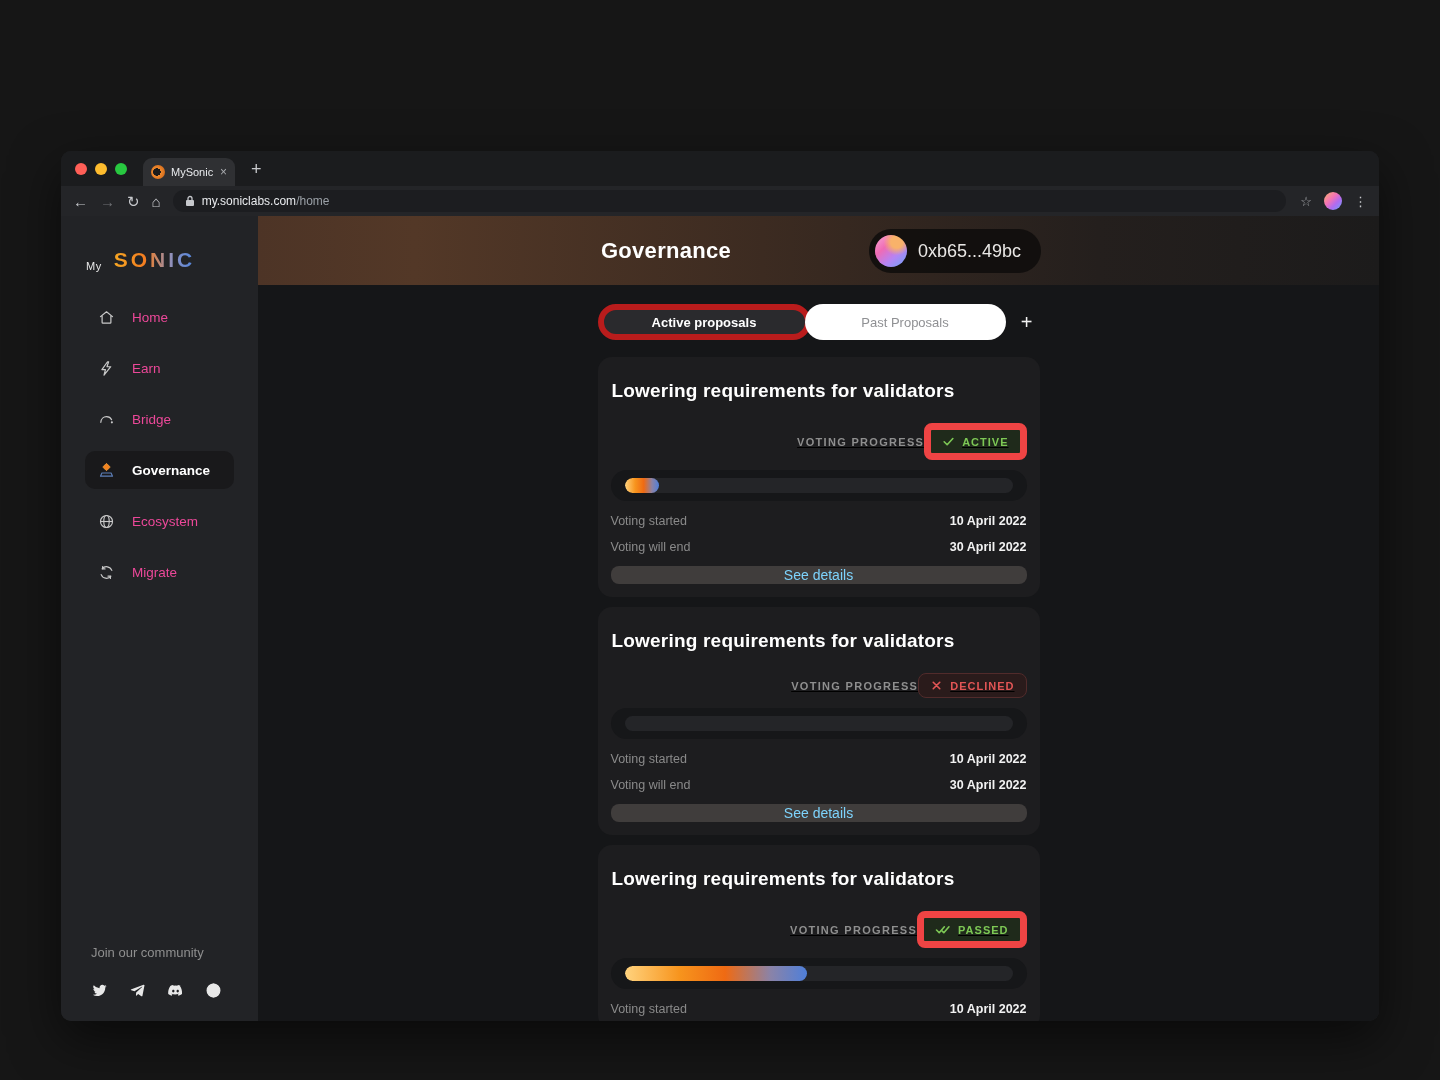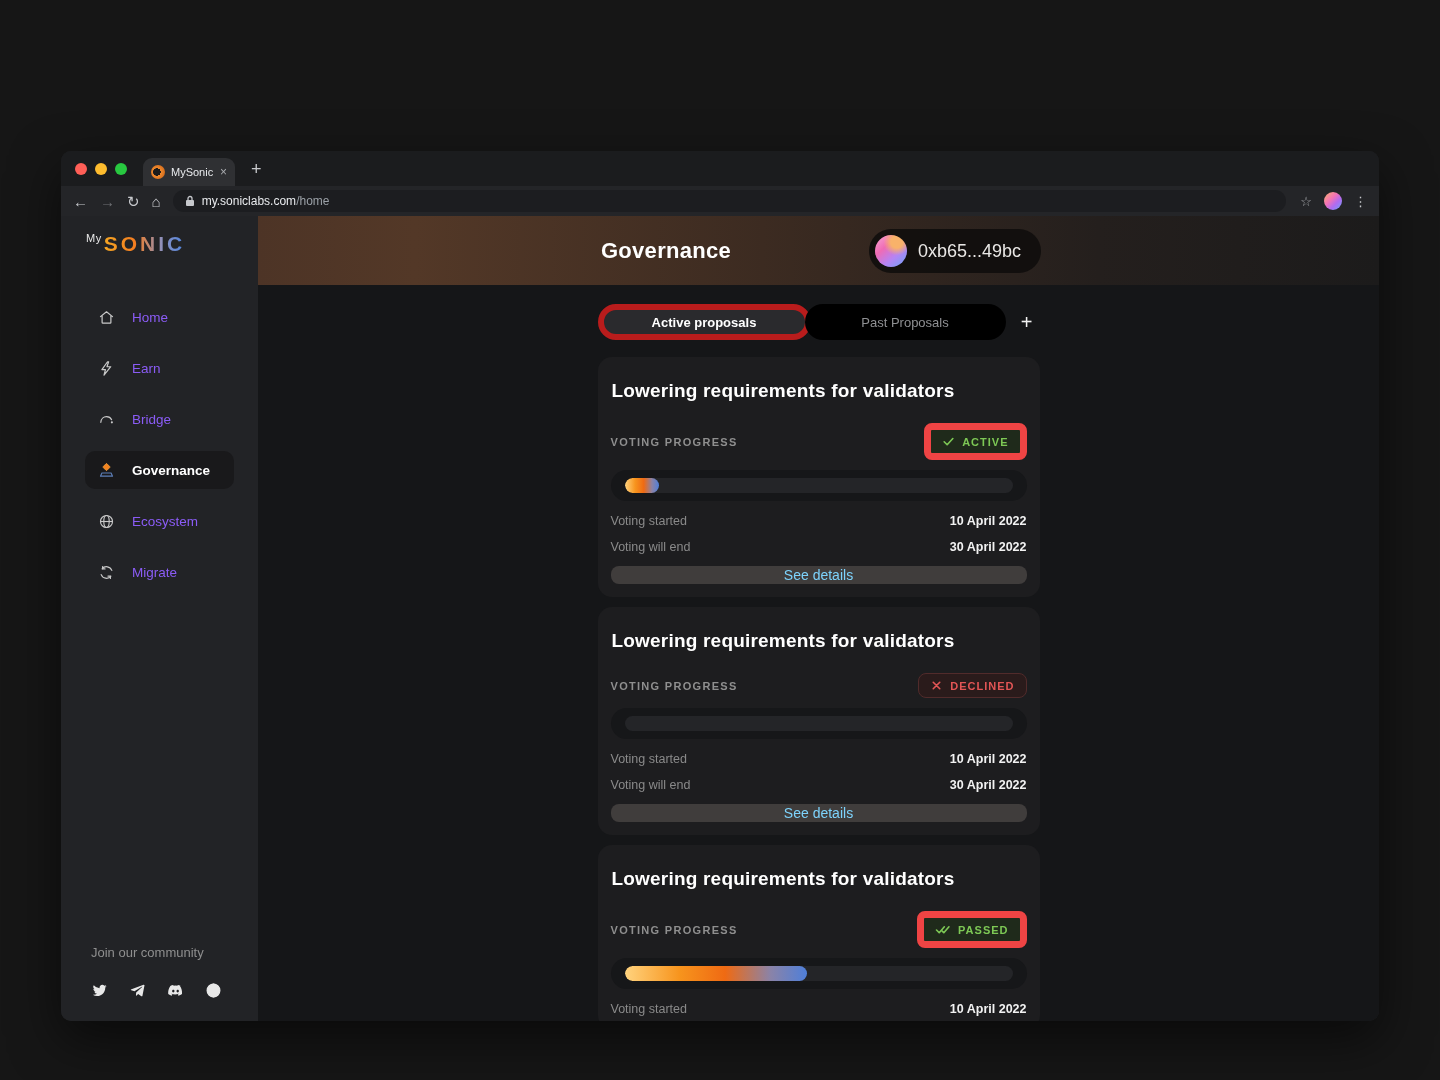--- a/index.html
+++ b/index.html
@@ -30,28 +30,28 @@
   .url .path { color:#9aa0a6; }
   .star { color:#a5a7ab; font-size:13px; margin-left:2px; }
   .profile-avatar { width:18px; height:18px; border-radius:50%;
     background:linear-gradient(135deg,#f8b26a 0%,#f472b6 40%,#b06bf0 65%,#6aa5f8 100%); }
   .kebab { color:#c6c8cc; font-size:13px; }
 
   
   .app { display:flex; height:805px; }
 
   .sidebar { width:197px; background:#222326; display:flex; flex-direction:column; padding:16px 0 22px; flex:none; }
-  .logo { padding-left:25px; height:40px; display:flex; align-items:flex-start; gap:2px; }
+  .logo { padding-left:25px; height:40px; display:flex; align-items:flex-end; gap:12px; }
   .logo-my { font-size:11px; color:#e8e8e8; letter-spacing:.5px; }
   .logo-brand { font-size:21px; font-weight:700; letter-spacing:3px;
     background:linear-gradient(90deg,#f5a623 0%,#f47d20 38%,#8d91c0 72%,#4f85e0 100%);
     -webkit-background-clip:text; background-clip:text; color:transparent; }
   .nav { margin-top:26px; padding:0 24px; }
   .nav-item { height:38px; margin-bottom:13px; display:flex; align-items:center; gap:17px;
-    padding-left:13px; border-radius:10px; color:#8b5cf6; font-size:13.5px; cursor:pointer; }
+    padding-left:13px; border-radius:10px; color:#ec4899; font-size:13.5px; cursor:pointer; }
   .nav-item.active { background:#19191b; color:#ffffff; font-weight:700; }
   .nav-item svg { width:17px; height:17px; flex:none; }
   .side-footer { margin-top:auto; padding-left:30px; }
   .community-label { font-size:13px; color:#8f8f8f; margin-bottom:22px; }
   .community-icons { display:flex; gap:21px; align-items:center; }
   .community-icons svg { width:17px; height:17px; fill:#e8e8e8; }
 
   .main { flex:1; background:#151618; position:relative; overflow:hidden; }
   .page-header { height:69px; position:relative;
     background:linear-gradient(90deg,#4d3426 0%,#533827 14%,#3c2b21 45%,#241f1d 75%,#1c1b1b 100%); }
@@ -62,27 +62,27 @@
   .wallet-avatar { width:32px; height:32px; border-radius:50%;
     background:radial-gradient(circle at 68% 22%, #f8b26a 0 18%, transparent 40%),
       linear-gradient(140deg,#f9a8d4 0%,#ef6bb5 35%,#b584f5 65%,#6aa5f8 100%); }
   .wallet-address { font-size:18px; color:#e9e7e5; margin:0 14px 0 11px; }
 
   .content { width:442px; margin:0 auto; }
   .tabs-row { margin-top:19px; height:36px; display:flex; align-items:center; }
   .seg { flex:1; height:36px; border-radius:18px; display:flex; align-items:center; justify-content:center;
     font-size:13px; cursor:pointer; }
   .seg.active { background:#2a2a2d; border:6px solid #b91c1c; color:#ffffff; font-weight:700; }
-  .seg.inactive { background:#000000; color:#8f9093; margin-left:-6px; }
+  .seg.inactive { background:#ffffff; color:#8f9093; margin-left:-6px; }
   .add-btn { width:26px; margin-left:8px; color:#f2f2f2; font-size:20px; text-align:center; line-height:1; cursor:pointer; }
 
   .card { margin-top:17px; background:#1d1d1f; border-radius:14px; padding:13px 13px 13px; }
   .card + .card { margin-top:10px; }
   .card-title { font-size:19px; font-weight:700; color:#ffffff; margin:10px 0 0 1px; letter-spacing:.2px; }
-  .meta-row { margin-top:21px; display:flex; align-items:center; justify-content:space-between; }
+  .meta-row { margin-top:21px; display:flex; align-items:center; justify-content:flex-end;text-decoration:underline; }
   .progress-label { font-size:11px; letter-spacing:1.3px; color:#8f8f8f; font-weight:600; }
   .badge { display:flex; align-items:center; gap:7px; padding:5px 11px; border-radius:8px;
     font-size:11px; font-weight:700; letter-spacing:1px; }
   .badge svg { width:13px; height:13px; }
   .badge.green { color:#7dc855; background:#1f2a1b; border:7px solid #ef4444; }
   .badge.red   { color:#e25555; background:#2a1b1b; border:1px solid #512b2b; }
   .progress-outer { margin-top:10px; height:31px; background:#161719; border-radius:16px; padding:8px 14px; }
   .progress-track { height:15px; background:#242528; border-radius:8px; overflow:hidden; }
   .progress-fill { height:15px; border-radius:8px;
     background:linear-gradient(90deg,#ffd37e 0%,#f7941d 30%,#ef6a13 55%,#8a83a8 80%,#4f7fd9 100%); }

